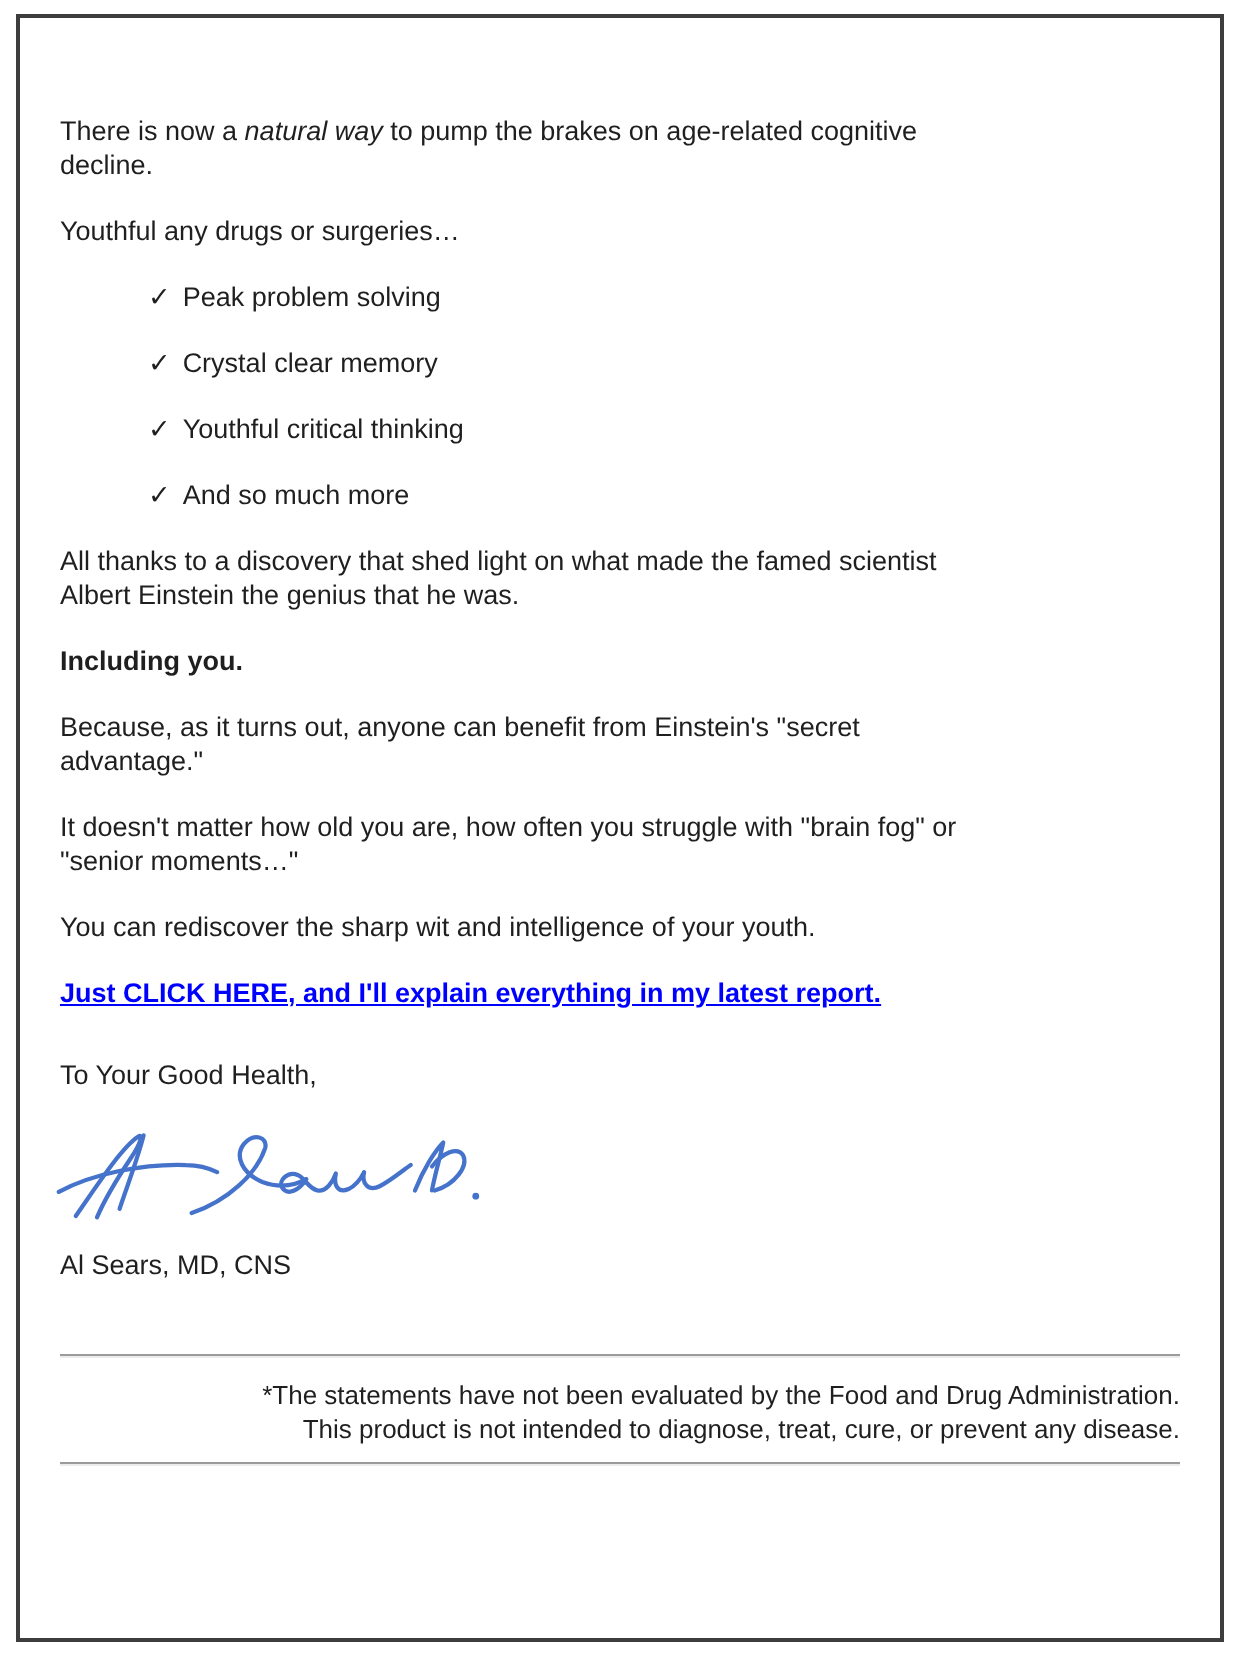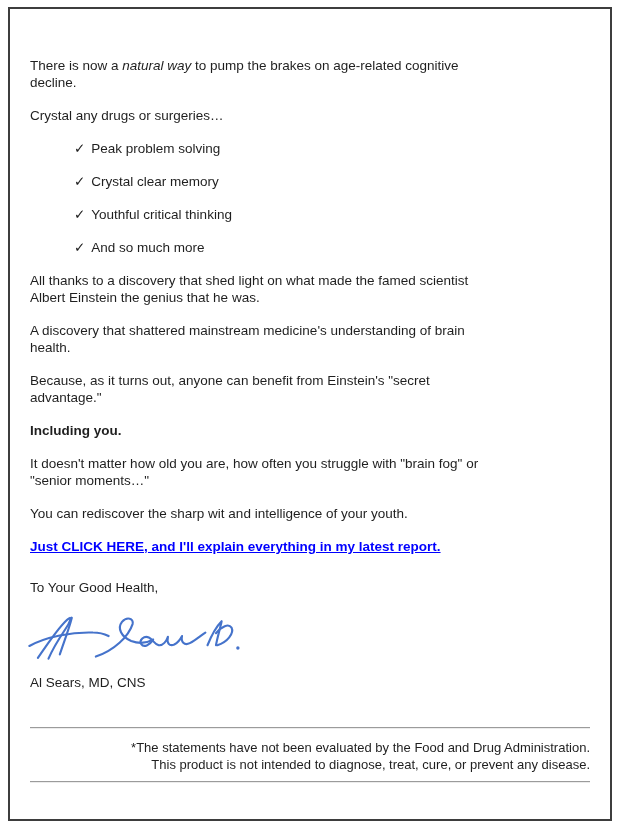--- a/index.html
+++ b/index.html
@@ -66,41 +66,40 @@
     line-height: 17px;
     margin: 10px 0 8px 0;
   }
 </style>
 </head>
 <body>
 
 <div class="page">
 
   <p><span>There is now a </span><span style="font-style: italic; text-align: center;">natural way</span><span> to pump the brakes on age-related cognitive</span><br><span>decline.</span></p>
-  <p><span>Crystal any drugs or surgeries…</span></p>
+  <p><span>Youthful any drugs or surgeries…</span></p>
 
   <div class="checklist">
     <div class="check-item">
       <span class="check">✓</span><span>Peak problem solving</span>
     </div>
     <div class="check-item">
       <span class="check">✓</span><span>Crystal clear memory</span>
     </div>
     <div class="check-item">
       <span class="check">✓</span><span>Youthful critical thinking</span>
     </div>
     <div class="check-item">
       <span class="check">✓</span><span>And so much more</span>
     </div>
   </div>
 
   <p><span>All thanks to a discovery that shed light on what made the famed scientist</span><br><span>Albert Einstein the genius that he was.</span></p>
-  <p><span>A discovery that shattered mainstream medicine's understanding of brain</span><br><span>health.</span></p>
+  <p><span style="font-weight: bold;">Including you.</span></p>
   <p><span>Because, as it turns out, anyone can benefit from Einstein's "secret</span><br><span>advantage."</span></p>
-  <p><span style="font-weight: bold;">Including you.</span></p>
   <p><span>It doesn't matter how old you are, how often you struggle with "brain fog" or</span><br><span>"senior moments…"</span></p>
   <p><span>You can rediscover the sharp wit and intelligence of your youth.</span></p>
 
   <p class="linkline">
     <a href="#">Just CLICK HERE, and I'll explain everything in my latest report.</a>
   </p>
 
   <div class="sig-block">
     <p>To Your Good Health,</p>
 

